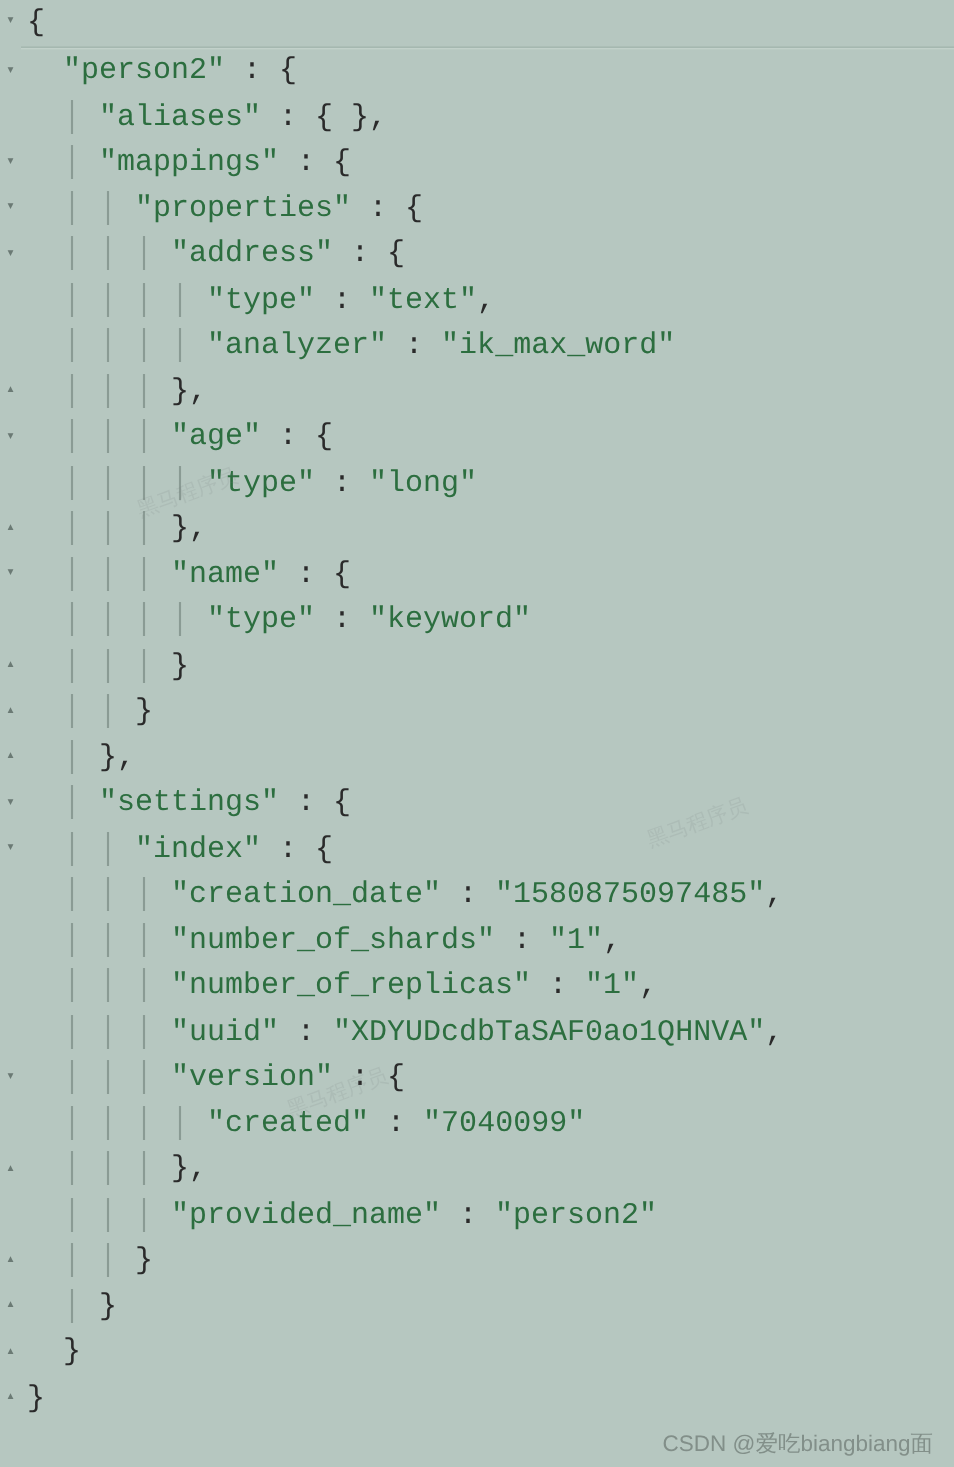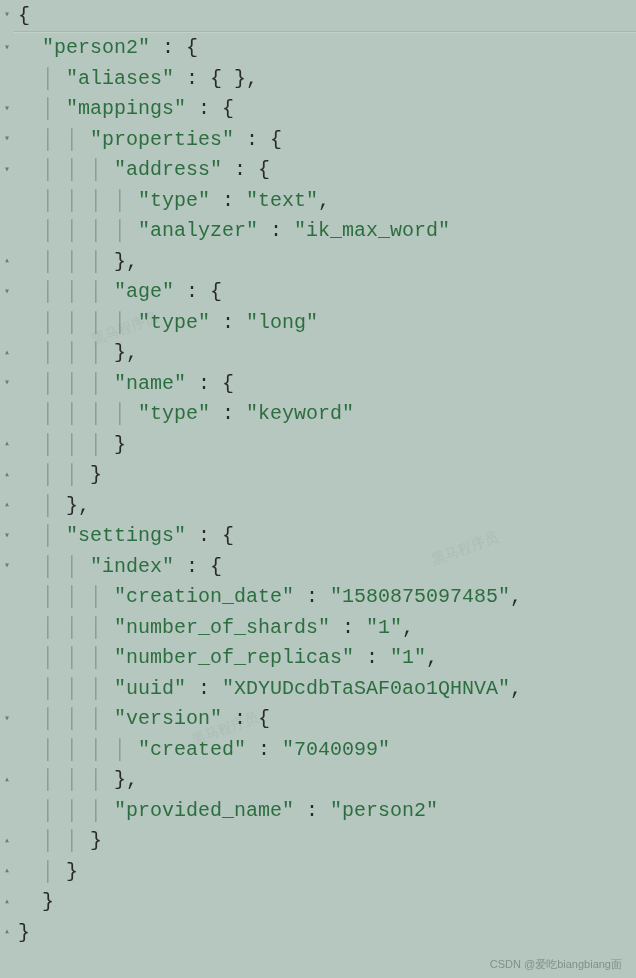--- a/index.html
+++ b/index.html
@@ -58,21 +58,21 @@
   }
   .key { color: #2c6e3f; }
   .str { color: #2c6e3f; }
   .punct { color: #2a2a2a; }
   .curl { color: #2a2a2a; }
   .watermark {
     position: absolute;
     bottom: 6px;
     right: 14px;
     color: #828f89;
-    font-size: 11px;
+    font-size: 15px;
     font-family: Arial, sans-serif;
   }
   .wm-logo {
     position: absolute;
     color: rgba(120,130,126,0.15);
     font-size: 14px;
     font-family: Arial;
     transform: rotate(-20deg);
     pointer-events: none;
   }

